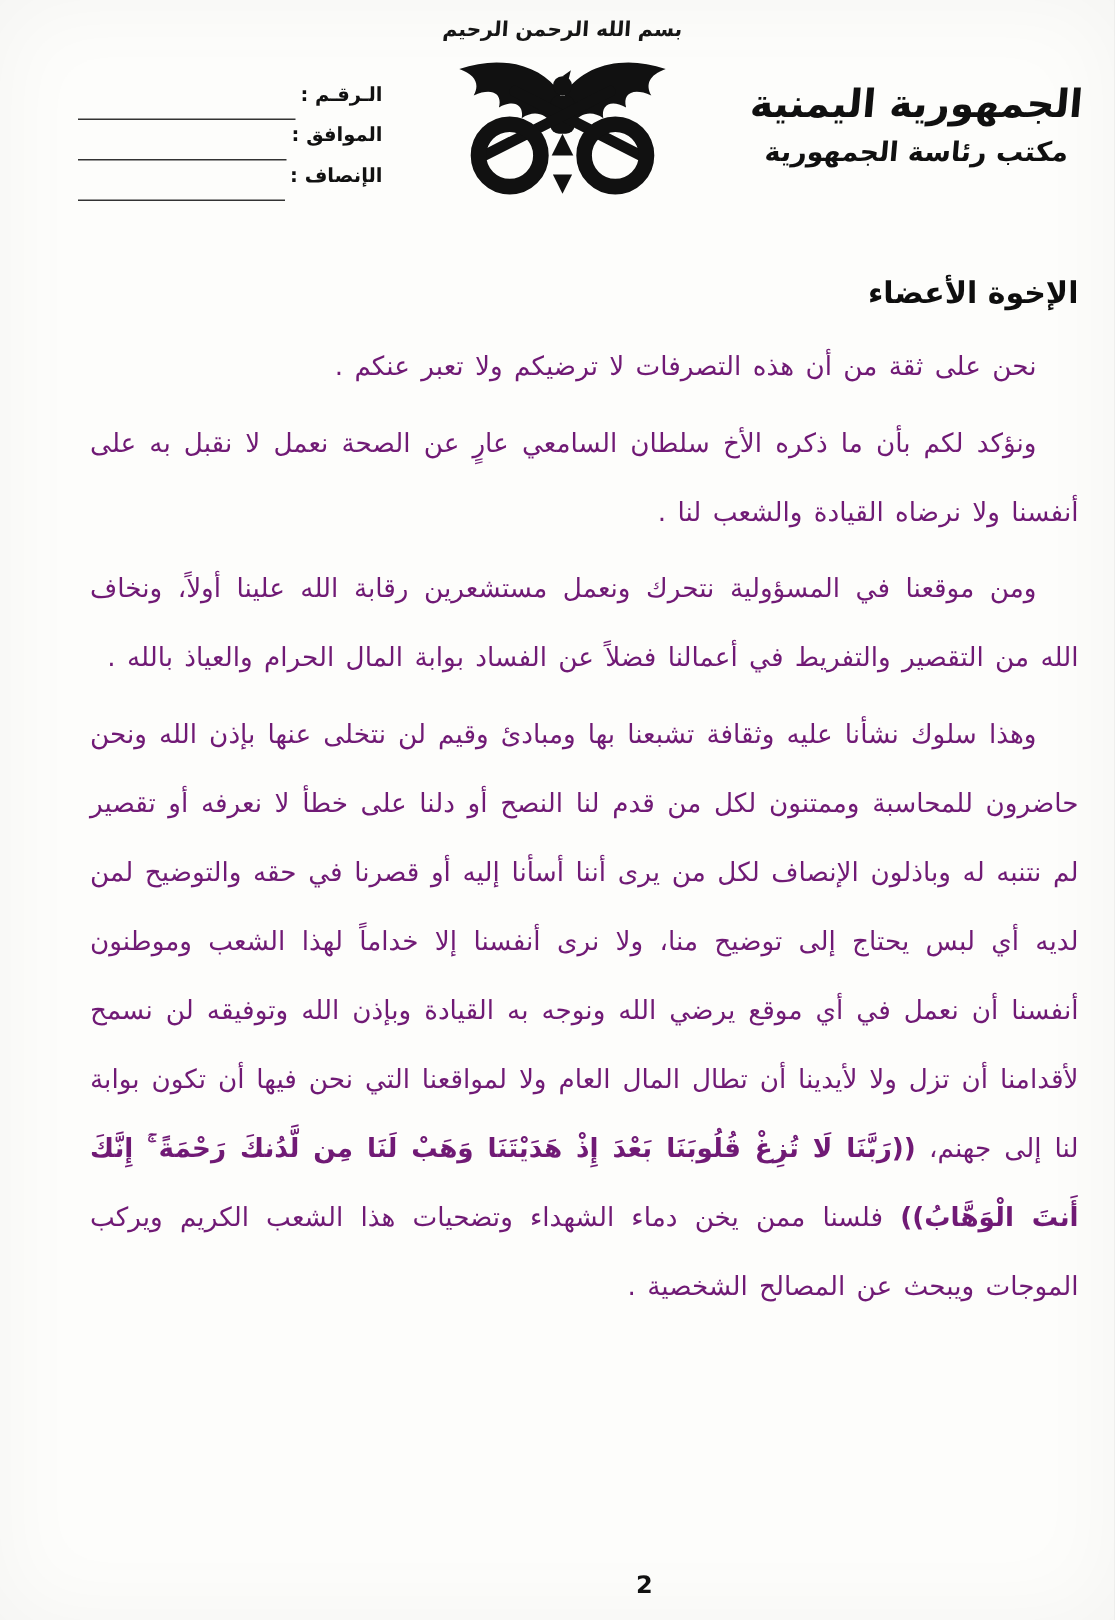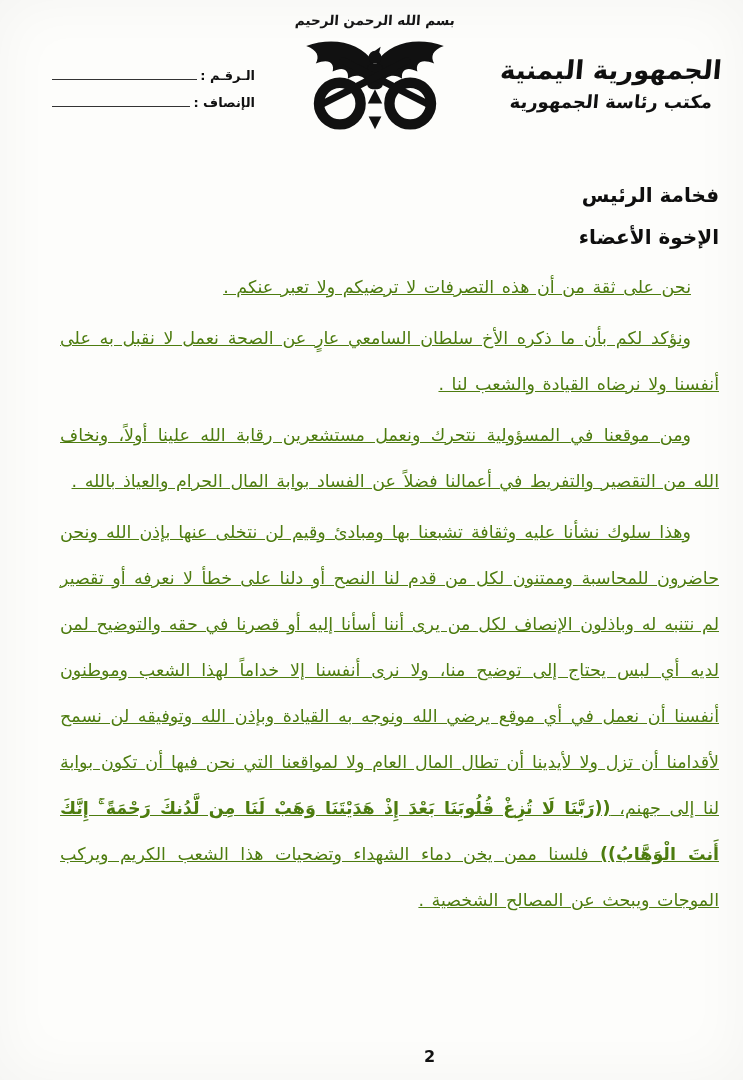--- a/index.html
+++ b/index.html
@@ -12,21 +12,21 @@
     color:#151515;
     overflow:hidden;
     box-shadow:inset 0 0 60px rgba(0,0,0,0.04);
   }
   
   .form-fields{
     position:absolute;top:56px;left:50px;width:205px;
     direction:rtl;
   }
   .form-row{
-    display:flex;align-items:flex-end;
+    display:flex;
     height:27px;
   }
   .form-row .label{
     font-size:13px;font-weight:bold;white-space:nowrap;
     color:#111;
     letter-spacing:.5px;
   }
   .form-row .fill-line{
     flex:1;border-bottom:1.5px solid #333;
     margin:0 3px 3px 2px;min-width:90px;
@@ -67,41 +67,44 @@
   }
   .salutation{
     font-size:20px;font-weight:bold;color:#0e0e0e;
     margin:0 0 12px 0;line-height:30px;
   }
   .body p{
     font-size:17.5px;line-height:46px;
     margin:0 0 5px 0;
     text-align:justify;
     text-indent:28px;
-    color:#4d7c0f;
+    color:#701a75;
     word-spacing:2px;
-    text-decoration:underline;
   }
   .verse{
     font-weight:bold;
   }
   
   .page-number{
     position:absolute;bottom:14px;left:424px;
     font-size:16px;font-weight:bold;color:#111;
   }
 </style>
 </head>
 <body>
 
 <div class="page">
 
   <div class="form-fields">
     <div class="form-row">
       <span class="label">الـرقـم :</span>
+      <span class="fill-line"></span>
+    </div>
+    <div class="form-row">
+      <span class="label">الموافق :</span>
       <span class="fill-line"></span>
     </div>
     <div class="form-row">
       <span class="label">الإنصاف :</span>
       <span class="fill-line"></span>
     </div>
   </div>
 
   <div class="emblem-block">
     <div class="bismillah">بسم الله الرحمن الرحيم</div>
@@ -131,21 +134,20 @@
       </g>
     </svg>
   </div>
 
   <div class="titles">
     <div class="country-title">الجمهورية اليمنية</div>
     <div class="office-title">مكتب رئاسة الجمهورية</div>
   </div>
 
   <main class="body">
-    <div class="salutation">فخامة الرئيس</div>
     <div class="salutation">الإخوة الأعضاء</div>
     <p>نحن على ثقة من أن هذه التصرفات لا ترضيكم ولا تعبر عنكم .</p>
     <p>ونؤكد لكم بأن ما ذكره الأخ سلطان السامعي عارٍ عن الصحة نعمل لا نقبل به على أنفسنا ولا نرضاه القيادة والشعب لنا .</p>
     <p>ومن موقعنا في المسؤولية نتحرك ونعمل مستشعرين رقابة الله علينا أولاً، ونخاف الله من التقصير والتفريط في أعمالنا فضلاً عن الفساد بوابة المال الحرام والعياذ بالله .</p>
     <p><span>وهذا سلوك نشأنا عليه وثقافة تشبعنا بها ومبادئ وقيم لن نتخلى عنها بإذن الله ونحن حاضرون للمحاسبة وممتنون لكل من قدم لنا النصح أو دلنا على خطأ لا نعرفه أو تقصير لم نتنبه له وباذلون الإنصاف لكل من يرى أننا أسأنا إليه أو قصرنا في حقه والتوضيح لمن لديه أي لبس يحتاج إلى توضيح منا، ولا نرى أنفسنا إلا خداماً لهذا الشعب وموطنون أنفسنا أن نعمل في أي موقع يرضي الله ونوجه به القيادة وبإذن الله وتوفيقه لن نسمح لأقدامنا أن تزل ولا لأيدينا أن تطال المال العام ولا لمواقعنا التي نحن فيها أن تكون بوابة لنا إلى جهنم، </span><span class="verse">((رَبَّنَا لَا تُزِغْ قُلُوبَنَا بَعْدَ إِذْ هَدَيْتَنَا وَهَبْ لَنَا مِن لَّدُنكَ رَحْمَةً ۚ إِنَّكَ أَنتَ الْوَهَّابُ))</span><span> فلسنا ممن يخن دماء الشهداء وتضحيات هذا الشعب الكريم ويركب الموجات ويبحث عن المصالح الشخصية .</span></p>
   </main>
 
   <div class="page-number">2</div>
 
 </div>

